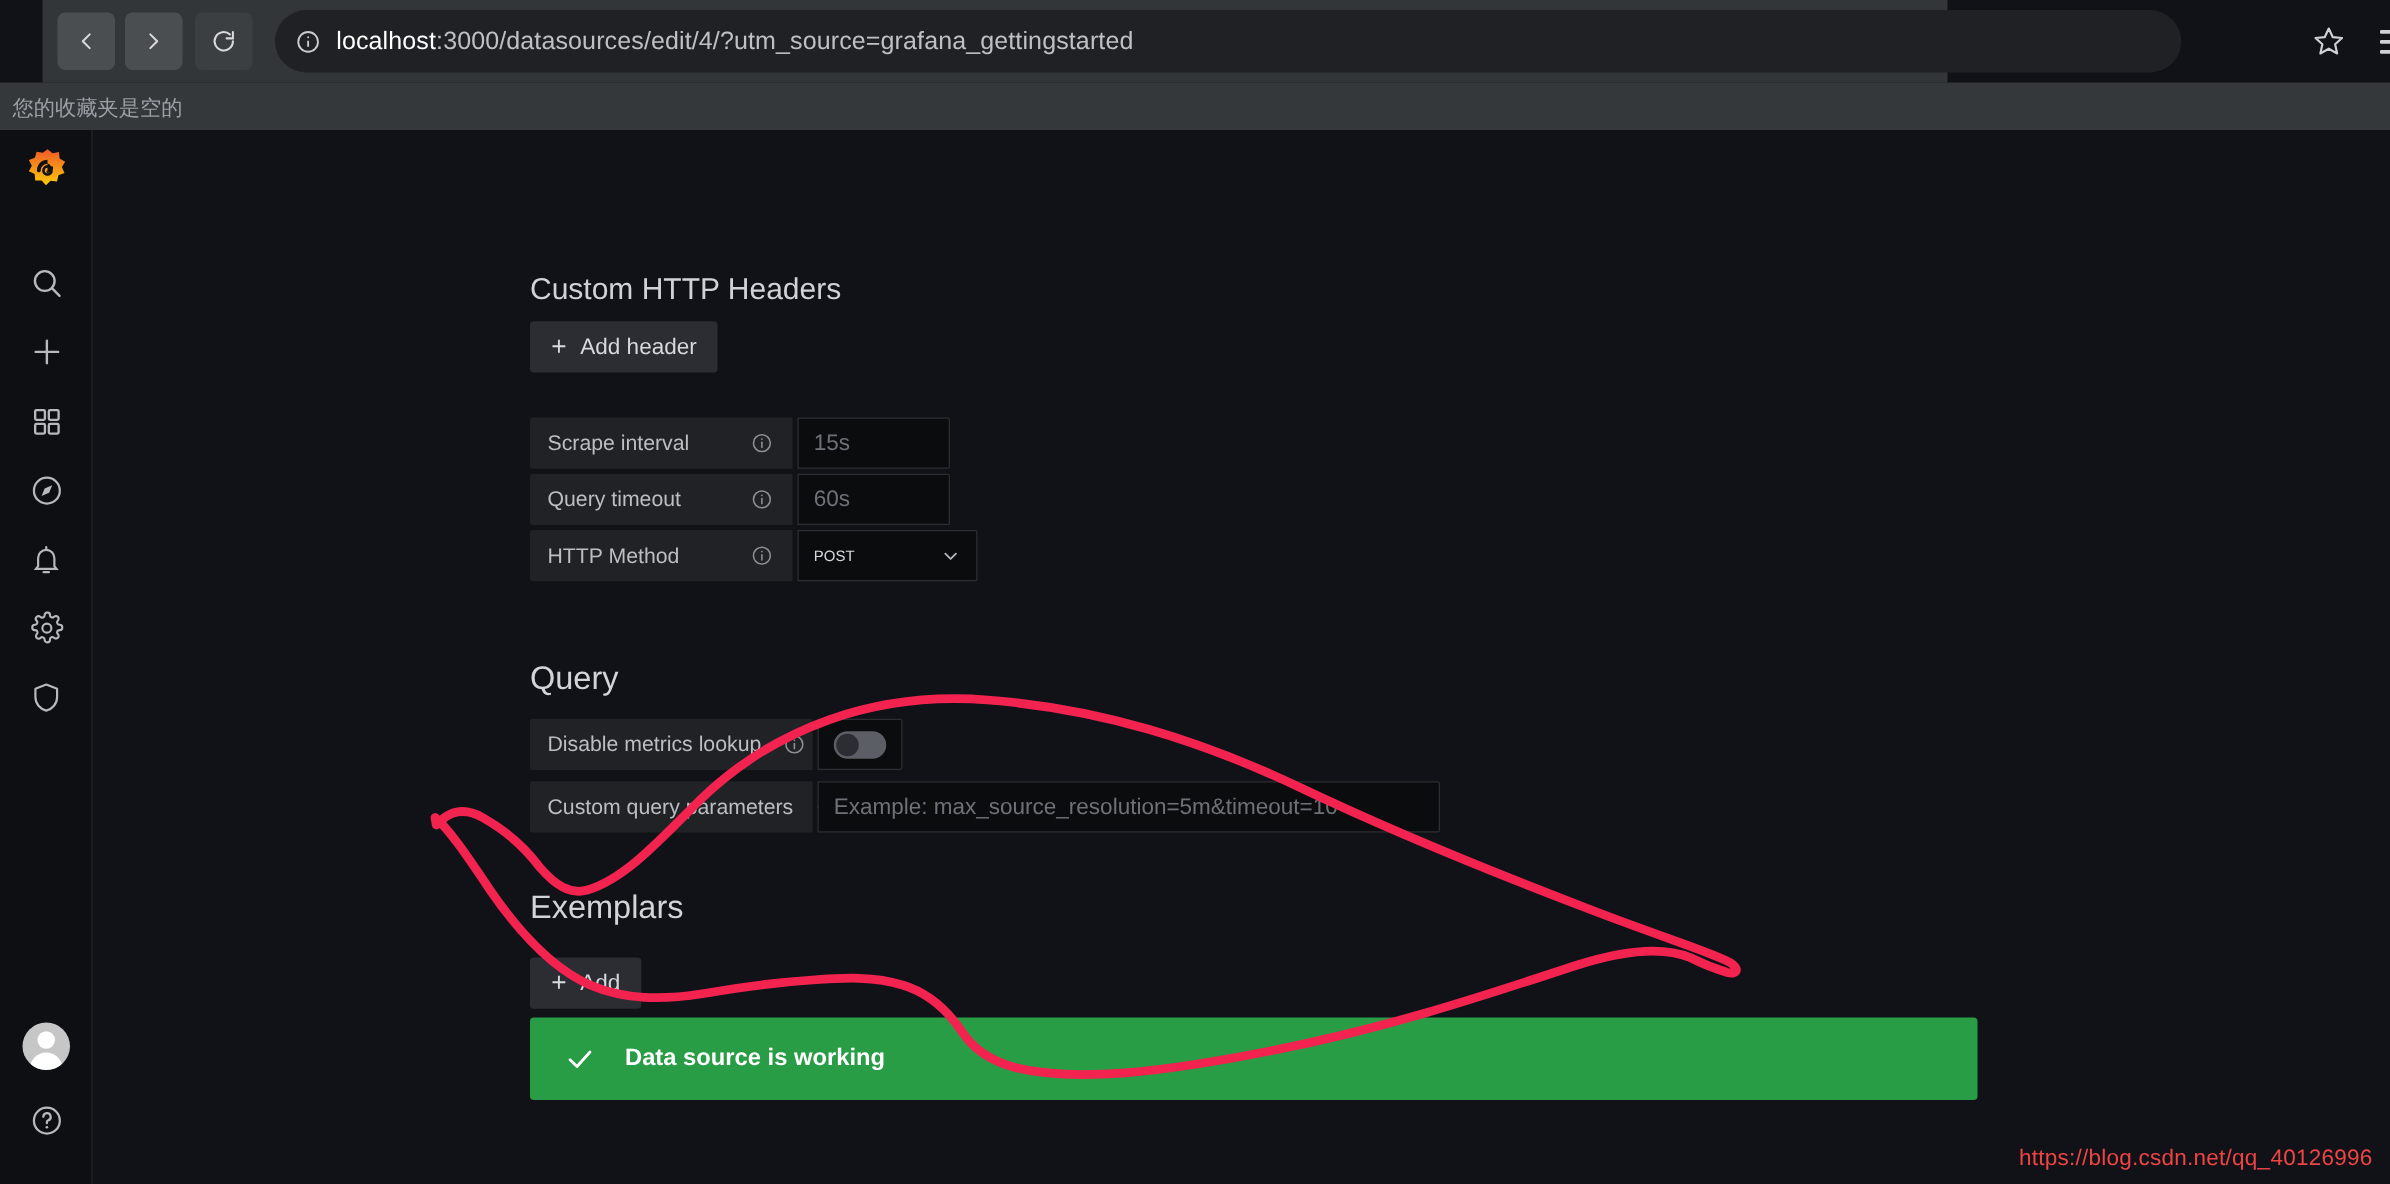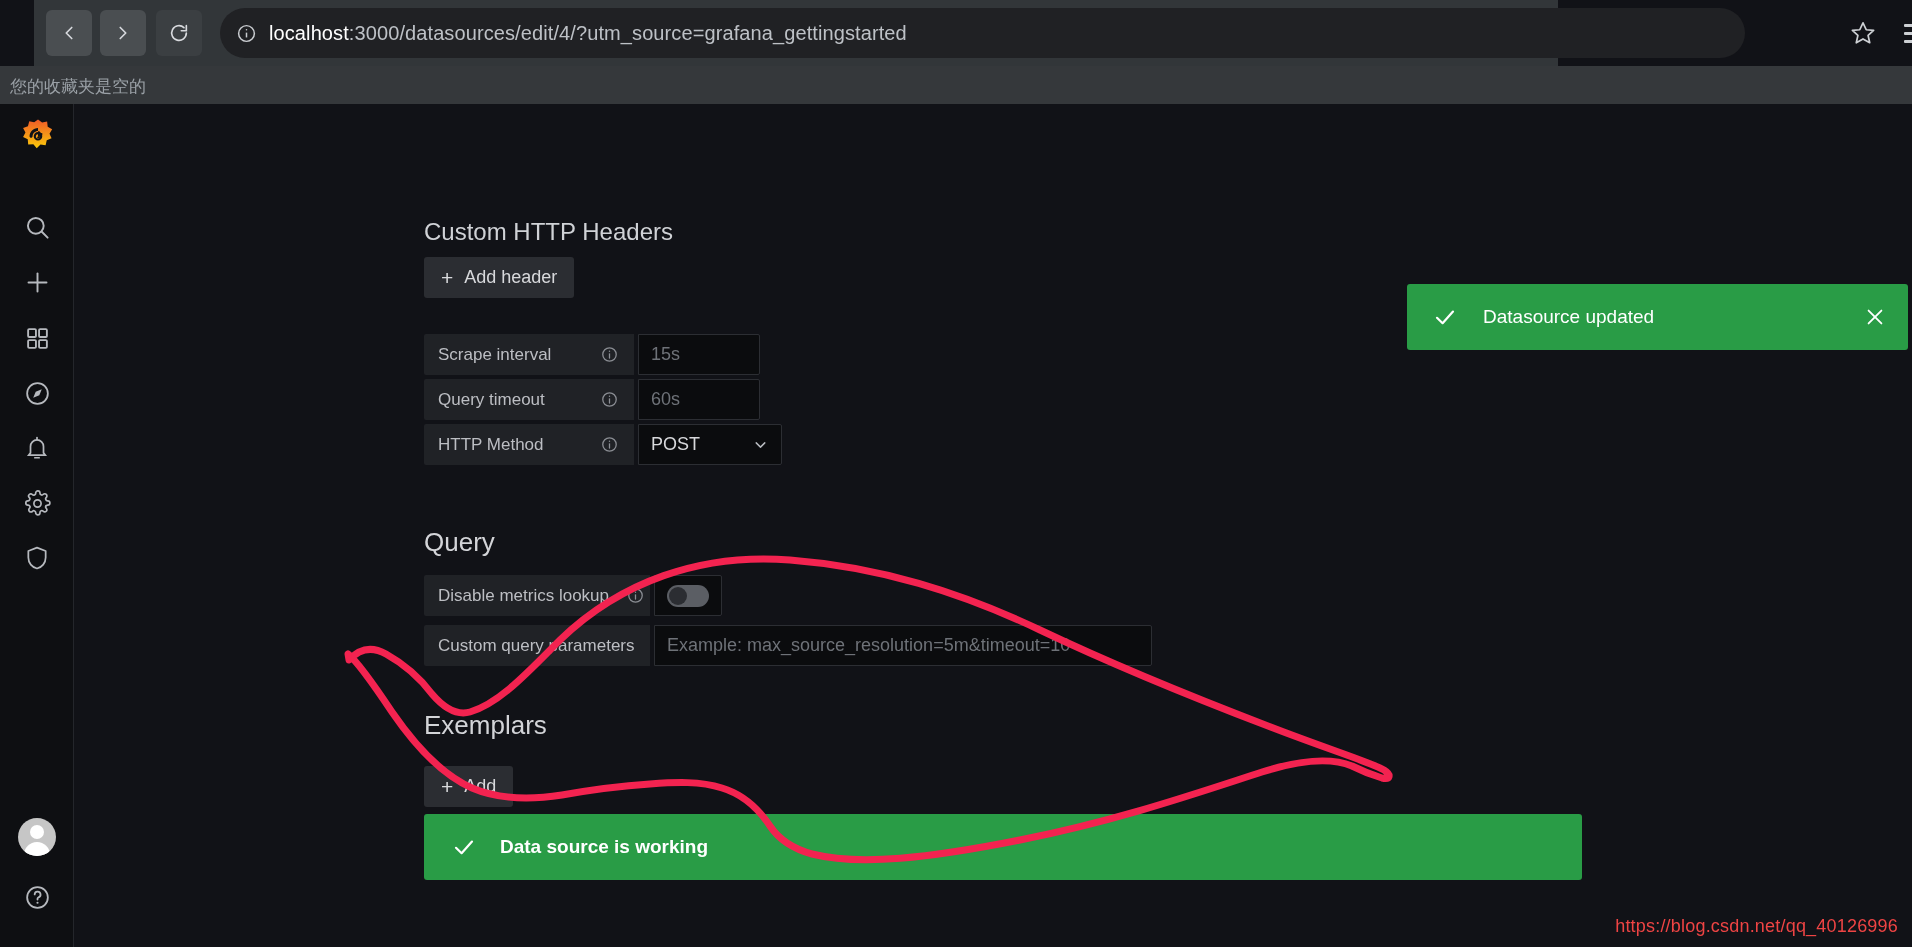--- a/index.html
+++ b/index.html
@@ -139,21 +139,21 @@
   #field-query-timeout { left: 350px; top: 247px; }
   #field-query-timeout .field-label { width: 210px; }
   #field-query-timeout .field-input { width: 122px; }
 
   #field-http-method { left: 350px; top: 292px; text-align: center; }
   #field-http-method .field-label { width: 210px; }
   #http-method-select {
     position: relative; width: 144px; height: 41px; margin-left: 4px;
     background: #0b0c0e; border: 1px solid #2c2e33; border-radius: 0 2px 2px 0;
     display: flex; align-items: center; padding: 0 12px;
-    color: #d8d9dc; font-size: 18px; cursor: pointer;
+    color: #d8d9dc; font-size: 12px; cursor: pointer;
   }
   #http-method-select .chev {
     position: absolute; right: 12px; top: 50%; transform: translateY(-50%);
     color: #b6b9be; display: flex;
   }
 
   #misc-heading { position: absolute; left: 350px; top: 395px; font-size: 26px; color: #d3d4d8; }
 
   #field-disable-metrics-lookup { left: 350px; top: 443px; }
   #field-disable-metrics-lookup .field-label { width: 226px; }
@@ -486,34 +486,20 @@
 
       <div id="form-actions">
         <button type="button" class="action-btn" id="save-and-test-button">Save &amp; Test</button>
         <button type="button" class="action-btn" id="delete-button">Delete</button>
         <button type="button" class="action-btn" id="back-button-form">Back</button>
       </div>
 
     </form>
   </main>
 
-  <div id="toast-datasource-updated">
-    <span id="toast-check-icon">
-      <svg width="24" height="24" viewBox="0 0 24 24" fill="none" stroke="currentColor" stroke-width="2.2" stroke-linecap="round" stroke-linejoin="round">
-          <polyline points="4 12.8 9.6 18.2 20 6.6"></polyline>
-        </svg>
-    </span>
-    <span id="toast-message">Datasource updated</span>
-    <span id="toast-close-button">
-      <svg width="22" height="22" viewBox="0 0 24 24" fill="none" stroke="currentColor" stroke-width="2" stroke-linecap="round">
-          <line x1="5" y1="5" x2="19" y2="19"></line>
-          <line x1="19" y1="5" x2="5" y2="19"></line>
-        </svg>
-    </span>
-  </div>
 
 </div>
 
 <svg id="annotation-overlay" viewBox="0 0 1912 947">
   <path fill="none" stroke="#f32350" stroke-width="7" stroke-linecap="round" stroke-linejoin="round" d="M349 660
            C 360 648, 372 646, 386 654
            C 404 664, 420 678, 432 694
            C 444 708, 456 716, 470 712
            C 500 703, 528 672, 560 640
            C 620 582, 700 553, 790 560

